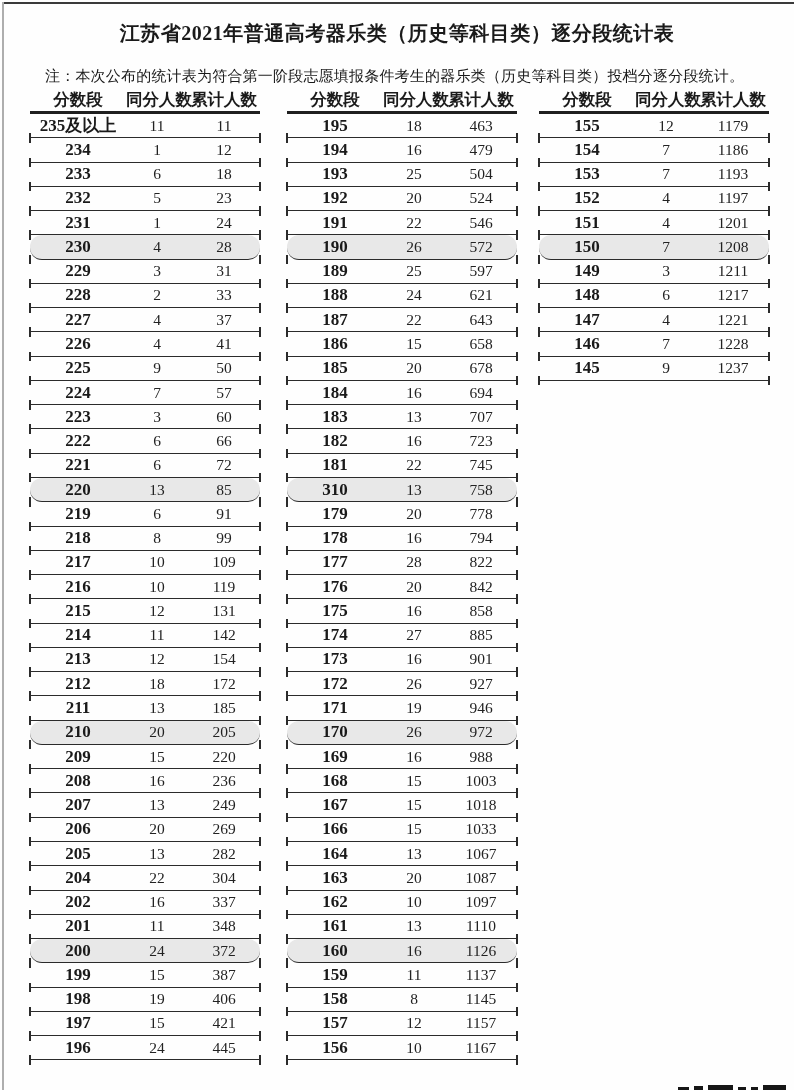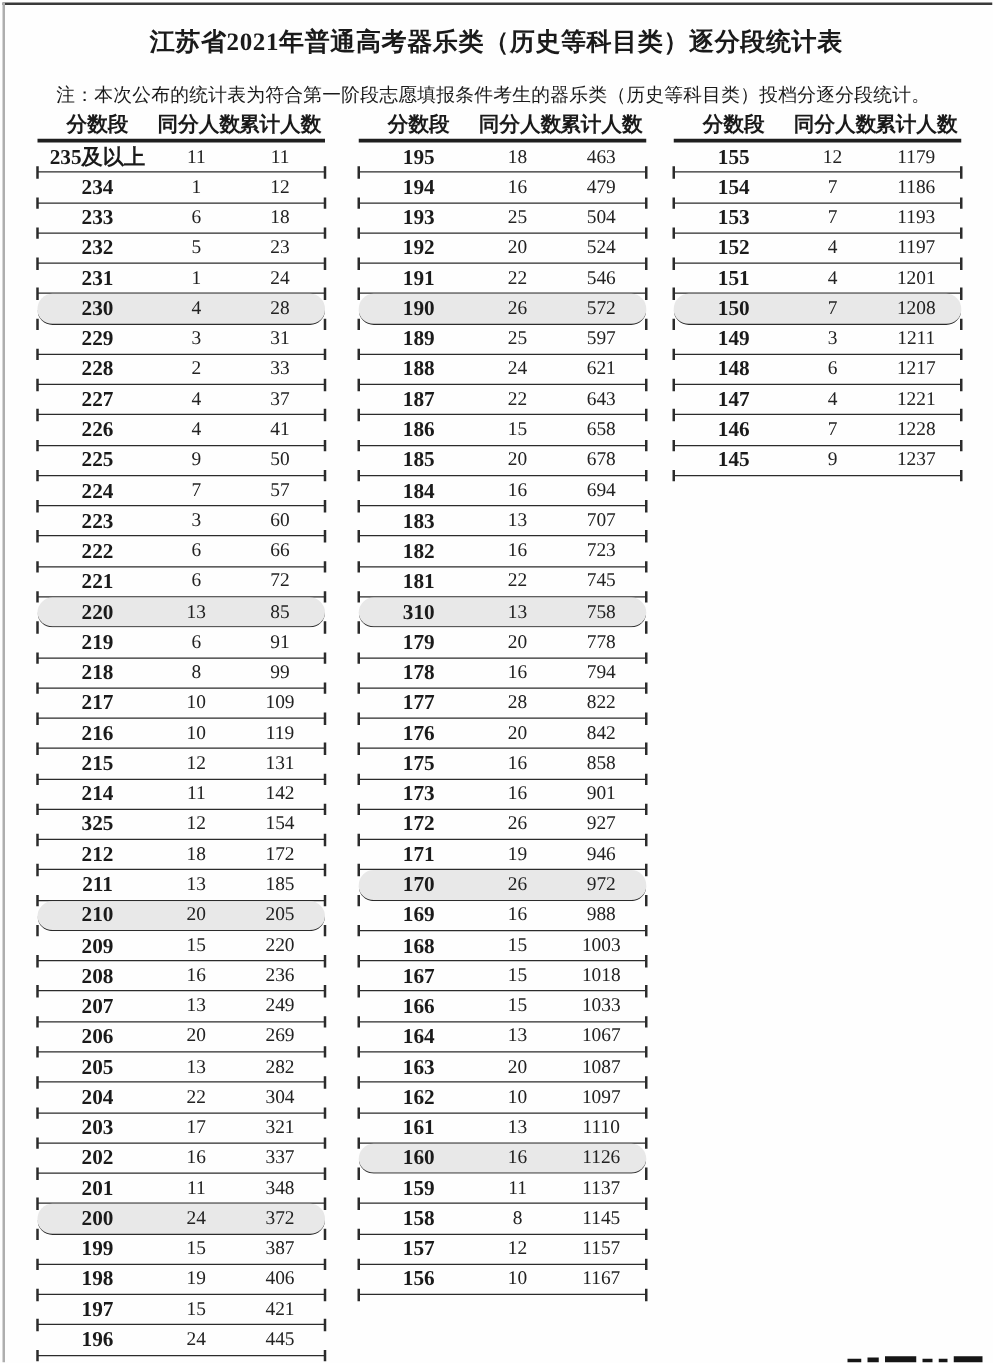--- a/index.html
+++ b/index.html
@@ -161,21 +161,21 @@
             <div class="c c0">215</div>
             <div class="c c1">12</div>
             <div class="c c2">131</div>
           </div>
           <div class="row">
             <div class="c c0">214</div>
             <div class="c c1">11</div>
             <div class="c c2">142</div>
           </div>
           <div class="row">
-            <div class="c c0">325</div>
+            <div class="c c0">213</div>
             <div class="c c1">12</div>
             <div class="c c2">154</div>
           </div>
           <div class="row">
             <div class="c c0">212</div>
             <div class="c c1">18</div>
             <div class="c c2">172</div>
           </div>
           <div class="row">
             <div class="c c0">211</div>
@@ -209,25 +209,20 @@
           </div>
           <div class="row">
             <div class="c c0">205</div>
             <div class="c c1">13</div>
             <div class="c c2">282</div>
           </div>
           <div class="row">
             <div class="c c0">204</div>
             <div class="c c1">22</div>
             <div class="c c2">304</div>
-          </div>
-          <div class="row">
-            <div class="c c0">203</div>
-            <div class="c c1">17</div>
-            <div class="c c2">321</div>
           </div>
           <div class="row">
             <div class="c c0">202</div>
             <div class="c c1">16</div>
             <div class="c c2">337</div>
           </div>
           <div class="row">
             <div class="c c0">201</div>
             <div class="c c1">11</div>
             <div class="c c2">348</div>
@@ -364,20 +359,25 @@
           </div>
           <div class="row">
             <div class="c c0">176</div>
             <div class="c c1">20</div>
             <div class="c c2">842</div>
           </div>
           <div class="row">
             <div class="c c0">175</div>
             <div class="c c1">16</div>
             <div class="c c2">858</div>
+          </div>
+          <div class="row">
+            <div class="c c0">174</div>
+            <div class="c c1">27</div>
+            <div class="c c2">885</div>
           </div>
           <div class="row">
             <div class="c c0">173</div>
             <div class="c c1">16</div>
             <div class="c c2">901</div>
           </div>
           <div class="row">
             <div class="c c0">172</div>
             <div class="c c1">26</div>
             <div class="c c2">927</div>

